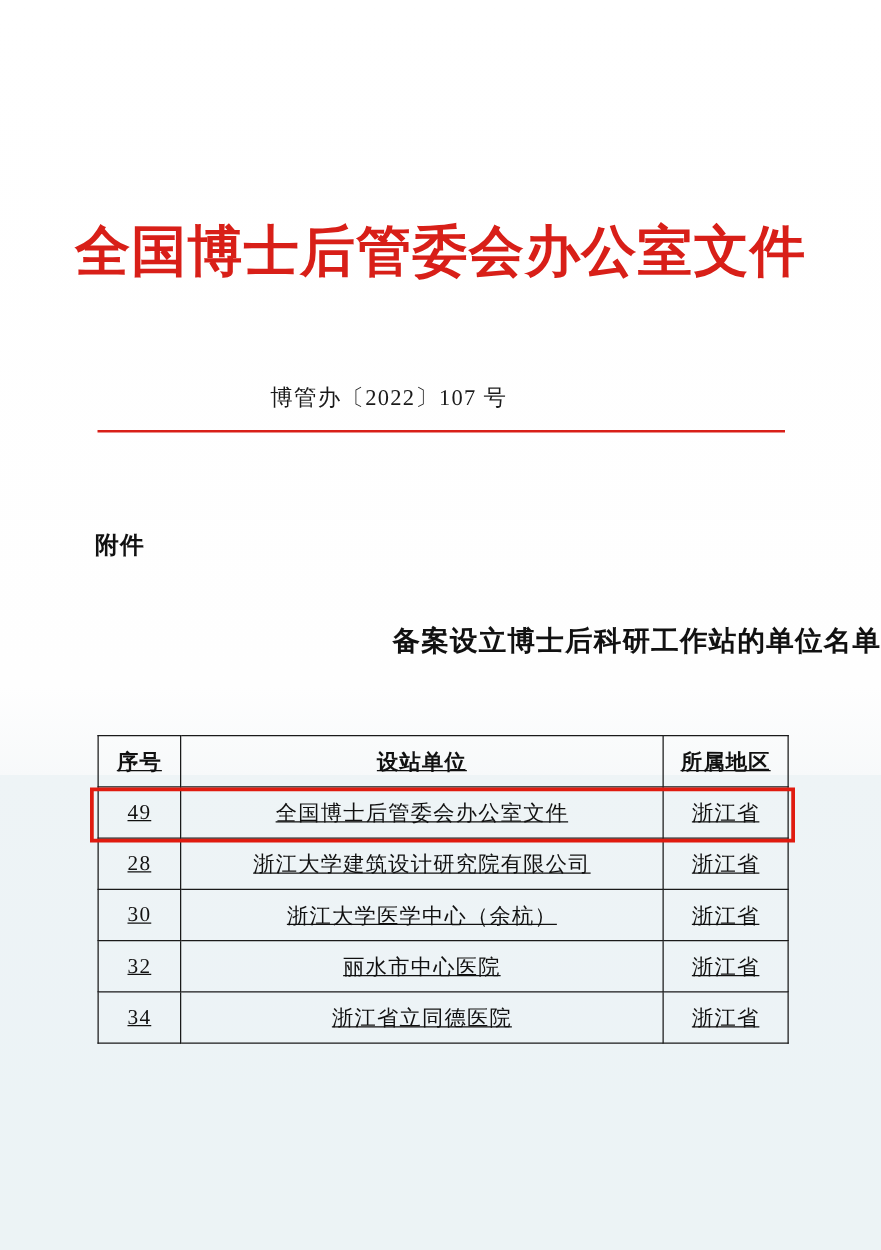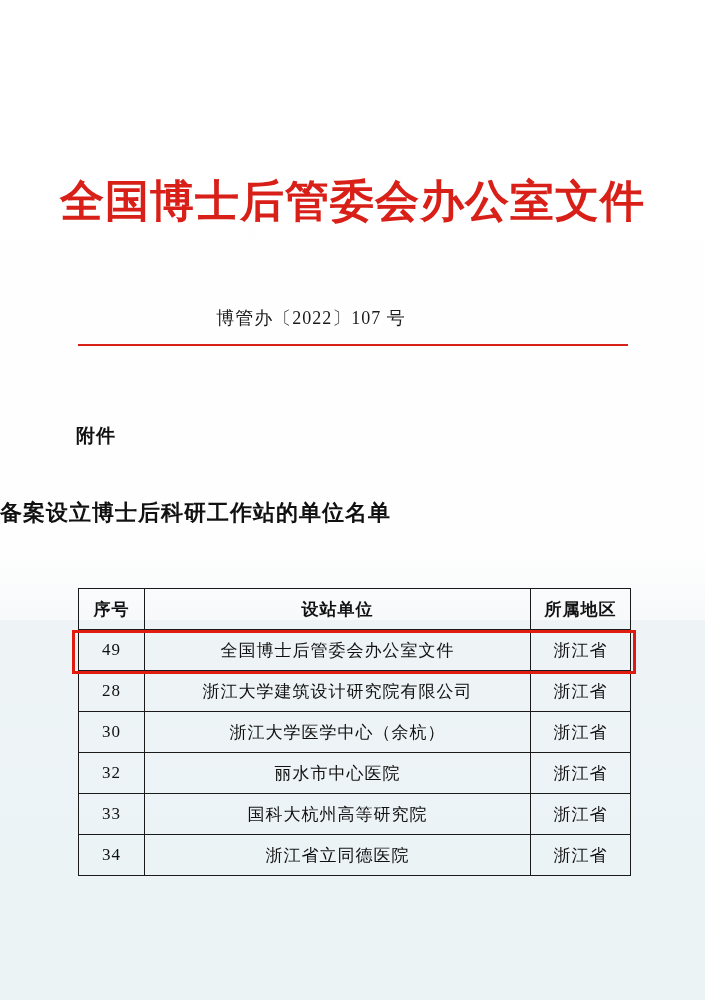--- a/index.html
+++ b/index.html
@@ -65,21 +65,21 @@
     font-weight: bold;
     color: #111111;
     letter-spacing: 1px;
   }
 
   .list-title {
     position: absolute;
     top: 498px;
     left: 0;
     width: 705px;
-    text-align: left;
+    text-align: right;
     font-size: 22px;
     font-weight: bold;
     color: #111111;
     letter-spacing: 1px;
   }
 
   .table-wrap {
     position: absolute;
     top: 588px;
     left: 78px;
@@ -94,20 +94,21 @@
   table.unit-table th,
   table.unit-table td {
     border: 1.5px solid #1a1a1a;
     height: 40px;
     text-align: center;
     vertical-align: middle;
     font-size: 17px;
     color: #111111;
     letter-spacing: 1px;
     padding: 0;
+    text-decoration: underline;
   }
   table.unit-table th {
     font-weight: bold;
     font-size: 17px;
   }
   table.unit-table col.c-idx { width: 66px; }
   table.unit-table col.c-unit { width: 386px; }
   table.unit-table col.c-region { width: 100px; }
 
   
@@ -179,25 +180,20 @@
           <td>30</td>
           <td>浙江大学医学中心（余杭）</td>
           <td>浙江省</td>
         </tr>
         <tr>
           <td>32</td>
           <td>丽水市中心医院</td>
           <td>浙江省</td>
         </tr>
         <tr>
-          <td>33</td>
-          <td>国科大杭州高等研究院</td>
-          <td>浙江省</td>
-        </tr>
-        <tr>
           <td>34</td>
           <td>浙江省立同德医院</td>
           <td>浙江省</td>
         </tr>
       </tbody>
     </table>
   </div>
 
   <div class="highlight-box"></div>
 

